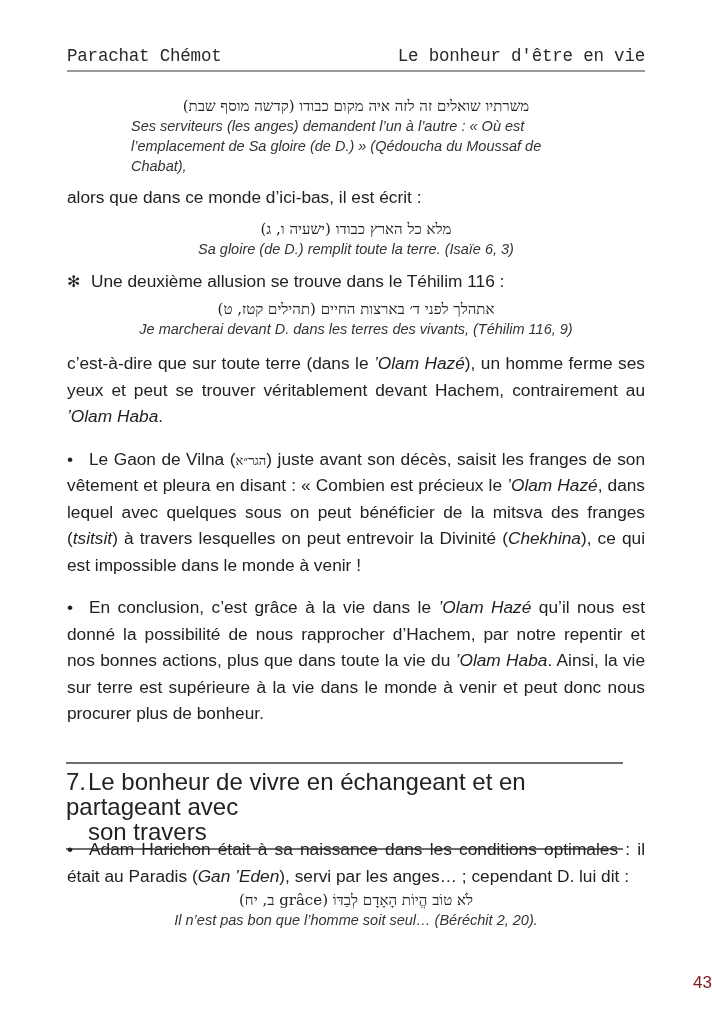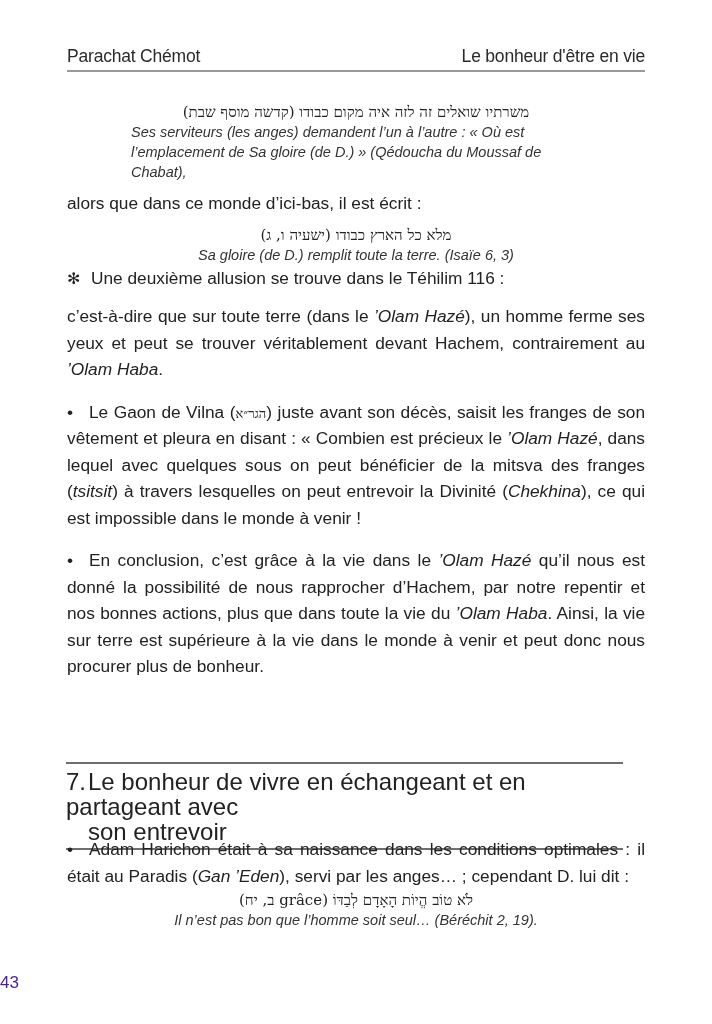--- a/index.html
+++ b/index.html
@@ -17,22 +17,22 @@
     }
     .header {
       position: absolute;
       left: 67px;
       top: 44px;
       width: 578px;
       height: 26px;
       border-bottom: 2px solid #9a9a9a;
       display: flex;
       justify-content: space-between;
-      align-items: flex-end;
-      font-family: Liberation Sans, sans-serif;
+      align-items: center;
+      font-family: Liberation Mono, monospace;
       font-size: 17.5px;
       letter-spacing: -0.2px;
       color: #2a2a2a;
     }
     .header span { padding-bottom: 3px; }
 
     .content {
       position: absolute;
       left: 67px;
       top: 94px;
@@ -96,75 +96,79 @@
       width: 22px;
     }
     .section-title .line2 {
       padding-left: 22px;
     }
     .page-number {
       position: absolute;
       left: 0;
       width: 712px;
       top: 973px;
-      text-align: left;
+      text-align: right;
       font-size: 17px;
-      color: #4c1d95;
+      color: #7f1d1d;
     }
   </style>
 </head>
 <body>
 
 <div class="header">
   <span>Parachat Chémot</span>
   <span>Le bonheur d'être en vie</span>
 </div>
 
 <div class="content">
 
-  <div class="quote quote-block-1" style="margin-top:8px;">
+  <div class="quote quote-block-1" style="margin-top:2px;">
     <div class="hebrew">משרתיו שואלים זה לזה איה מקום כבודו (קדשה מוסף שבת)</div>
     <div class="trans">Ses serviteurs (les anges) demandent l’un à l’autre : « Où est l’emplacement de Sa gloire (de D.) » (Qédoucha du Moussaf de Chabat),</div>
   </div>
 
   <p class="para" style="margin-top:8px;">
     <span>alors que dans ce monde d’ici-bas, il est écrit :</span>
   </p>
 
   <div class="quote" style="margin-top:8px;">
     <div class="hebrew">מלא כל הארץ כבודו (ישעיה ו, ג)</div>
     <div class="trans">Sa gloire (de D.) remplit toute la terre. (Isaïe 6, 3)</div>
   </div>
 
-  <p class="para" style="">
+  <p class="para" style="margin-top:9px;">
     <span class="asterisk">✻</span><span>Une deuxième allusion se trouve dans le Téhilim 116 :</span>
   </p>
 
+  <div class="quote" style="margin-top:4px;">
+    <div class="hebrew">אתהלך לפני ד׳ בארצות החיים (תהילים קטז, ט)</div>
+    <div class="trans">Je marcherai devant D. dans les terres des vivants, (Téhilim 116, 9)</div>
+  </div>
 
   <p class="para" style="margin-top:11px;">
     <span>c’est-à-dire que sur toute terre (dans le </span><i>’Olam Hazé</i><span>), un homme ferme ses yeux et peut se trouver véritablement devant Hachem, contrairement au </span><i>’Olam Haba</i><span>.</span>
   </p>
 
   <p class="para" style="margin-top:16px;">
     <span class="bullet">•</span><span>Le Gaon de Vilna (</span><span class="hebrew" style="font-size:13px;">הגר״א</span><span>) juste avant son décès, saisit les franges de son vêtement et pleura en disant : « Combien est précieux le </span><i>’Olam Hazé</i><span>, dans lequel avec quelques sous on peut bénéficier de la mitsva des franges (</span><i>tsitsit</i><span>) à travers lesquelles on peut entrevoir la Divinité (</span><i>Chekhina</i><span>), ce qui est impossible dans le monde à venir !</span>
   </p>
 
   <p class="para" style="margin-top:16px;">
     <span class="bullet">•</span><span>En conclusion, c’est grâce à la vie dans le </span><i>’Olam Hazé</i><span> qu’il nous est donné la possibilité de nous rapprocher d’Hachem, par notre repentir et nos bonnes actions, plus que dans toute la vie du </span><i>’Olam Haba</i><span>. Ainsi, la vie sur terre est supérieure à la vie dans le monde à venir et peut donc nous procurer plus de bonheur.</span>
   </p>
 </div>
 
 <div class="section-title">
   <div><span class="num">7.</span><span>Le bonheur de vivre en échangeant et en partageant avec</span></div>
-  <div class="line2">son entrevoir</div>
+  <div class="line2">son travers</div>
 </div>
 
 <div class="content" style="top:836px;">
   <p class="para">
     <span class="bullet">•</span><span>Adam Harichon était à sa naissance dans les conditions optimales : il était au Paradis (</span><i>Gan ’Eden</i><span>), servi par les anges… ; cependant D. lui dit :</span>
   </p>
   <div class="quote" style="margin-top:1px;">
     <div class="hebrew">לֹא טוֹב הֱיוֹת הָאָדָם לְבַדּוֹ (grâce ב, יח)</div>
-    <div class="trans">Il n’est pas bon que l’homme soit seul… (Béréchit 2, 19).</div>
+    <div class="trans">Il n’est pas bon que l’homme soit seul… (Béréchit 2, 20).</div>
   </div>
 </div>
 
 <div class="page-number">43</div>
 
 </body></html>

